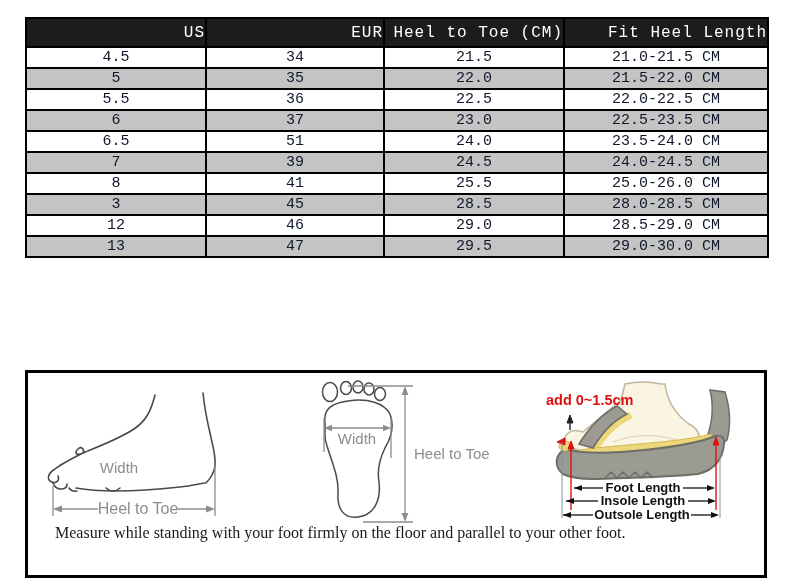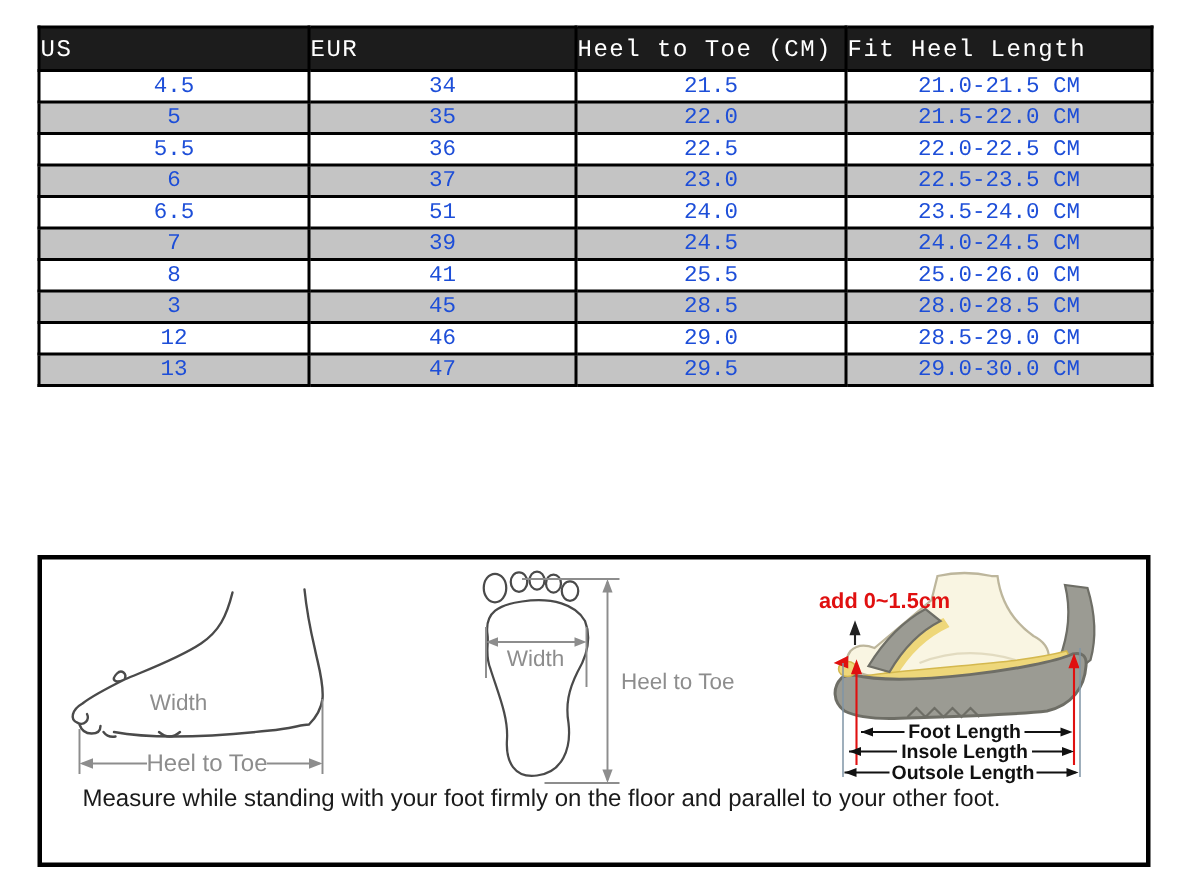--- a/index.html
+++ b/index.html
@@ -9,39 +9,39 @@
   }
   
   #size-table{
     position:absolute;left:25px;top:17px;width:742px;
     border-collapse:collapse;table-layout:fixed;
     font-family:"Liberation Mono","DejaVu Sans Mono",monospace;
   }
   #size-table th{
     background:#1c1c1c;color:#ffffff;font-weight:normal;
     font-size:16px;letter-spacing:1px;height:27px;
-    border:2px solid #000;text-align:left;padding:0;
+    border:2px solid #000;text-align:right;padding:0;
   }
   #size-table td{
-    font-size:15px;color:#1d4ed8;text-align:center;height:19px;
+    font-size:15px;color:#0f172a;text-align:center;height:19px;
     border:2px solid #000;padding:0;background:#ffffff;
   }
   #size-table tbody tr:nth-child(even) td{background:#c4c4c4;}
   
   #guide-box{
     position:absolute;left:25px;top:370px;width:736px;height:202px;
     border:3px solid #000;background:#ffffff;
   }
   .sketch{position:absolute;}
   #side-sketch{left:15px;top:10px;}
   #top-sketch{left:285px;top:5px;}
   #shoe-sketch{left:515px;top:5px;}
   #guide-caption{
     position:absolute;left:27px;top:151px;
-    font-size:16px;color:#1a1a1a;white-space:nowrap;
+    font-size:16px;color:#1a1a1a;white-space:nowrap;font-family:Liberation Serif, serif;
   }
   .sketch text{font-family:"Liberation Sans",sans-serif;}
   .dim-label{fill:#8d8d8d;font-size:15px;}
   .dim-label-lg{fill:#8d8d8d;font-size:16px;}
   .bold-label{fill:#111111;font-size:13px;font-weight:bold;}
   .note-red{fill:#e01010;font-size:14.5px;font-weight:bold;}
 </style>
 </head>
 <body>
 

